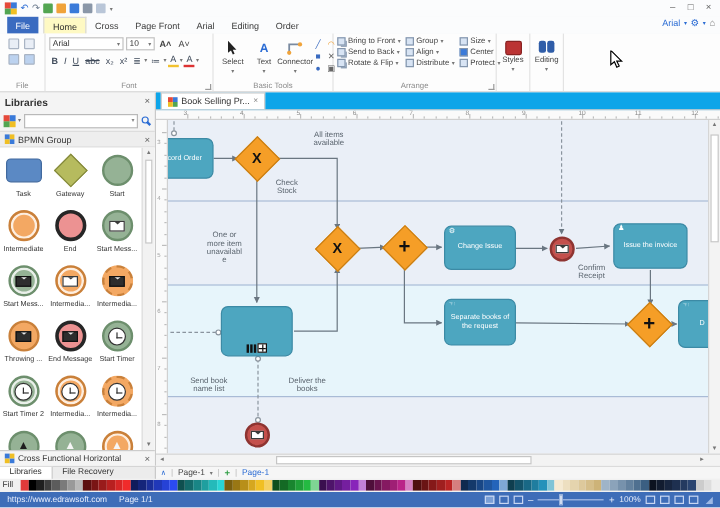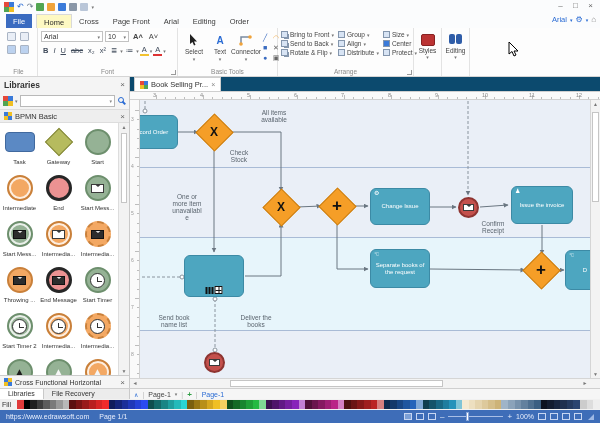--- a/index.html
+++ b/index.html
@@ -102,21 +102,21 @@
   .clk:after { content:""; position:absolute; left:6px; top:7px; width:5px; height:1px; background:#333; }
   .tri-dark { font-size:10px; color:#1e1e1e; line-height:10px; }
   .tri-light { font-size:10px; color:#f6f6f6; line-height:10px; }
   .sb-vscroll { position:absolute; right:0; top:0; bottom:0; width:11px; background:#f2f2f2; border-left:1px solid #ddd; }
   .sb-vscroll .a { position:absolute; left:0; right:0; font-size:5px; color:#777; text-align:center; }
   .sb-vscroll .thumb { position:absolute; left:2px; right:2px; top:10px; height:70px; background:#fff; border:1px solid #c5c5c5; }
   .sb-cross { height:13px; background:#f5f5f5; border-top:1px solid #ccc; display:flex; align-items:center; gap:3px; padding:0 4px; font-size:7px; color:#333; }
 
   
   .canvas { flex:1; display:flex; flex-direction:column; background:#efefef; position:relative; }
-  .doc-tabbar { height:15px; background:#0c4a6e; border-bottom:1px solid #cfcfcf; display:flex; align-items:flex-end; padding-left:4px; }
+  .doc-tabbar { height:15px; background:#0ea5e9; border-bottom:1px solid #cfcfcf; display:flex; align-items:flex-end; padding-left:4px; }
   .doc-tab { background:#fff; border:1px solid #cfcfcf; border-bottom:none; height:14px; display:flex; align-items:center; gap:3px; padding:0 5px; font-size:7.5px; color:#333; }
   .doc-tab-ic { width:4px; height:4px; background:#e5493a; box-shadow:4px 0 0 #3a7ad9, 0 4px 0 #f0bf24, 4px 4px 0 #52a552; margin-right:4px; margin-bottom:4px; }
   .doc-x { color:#888; font-size:7px; }
   .hruler { position:relative; height:8px; background:#fafafa; border-bottom:1px solid #d0d0d0; overflow:hidden; }
   .hruler .num { position:absolute; top:0; font-size:5.5px; color:#8a8a8a; }
   .hruler .tick { position:absolute; bottom:0; width:1px; background:#bdbdbd; }
   .canvas-body { flex:1; display:flex; position:relative; }
   .vruler { position:relative; width:10px; background:#fafafa; border-right:1px solid #d0d0d0; overflow:hidden; }
   .vruler .num { position:absolute; left:1px; font-size:5px; color:#9a9a9a; }
   .vruler .tick { position:absolute; right:0; height:1px; background:#bdbdbd; }
@@ -398,21 +398,21 @@
       <div class="sb-search">
         <span class="pal-ic"></span>
         <span class="mini-caret" style="color:#777;">▾</span>
         <span class="sb-input">
             <span class="ca">▾</span>
           </span>
         <span class="mag"></span>
       </div>
       <div class="sb-section">
         <span class="sec-ic"></span>
-        <span>BPMN Basic</span>
+        <span>BPMN Group</span>
         <span class="sb-x">×</span>
       </div>
       <div class="sb-gridwrap">
         <div class="lib-grid" id="libGrid">
             <span class="lib-cell">
               <span class="lib-shape">
                 <span class="lib-task"></span>
               </span>
               <span class="lib-label">Task</span>
             </span>

